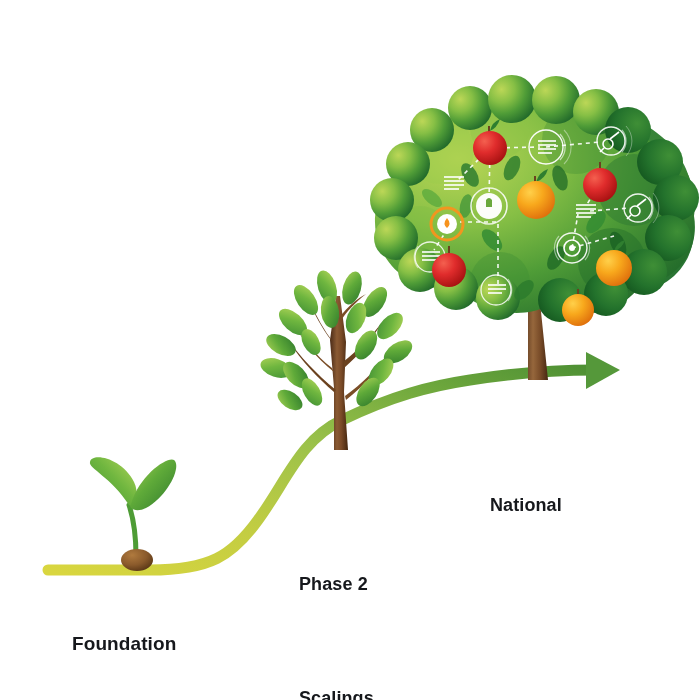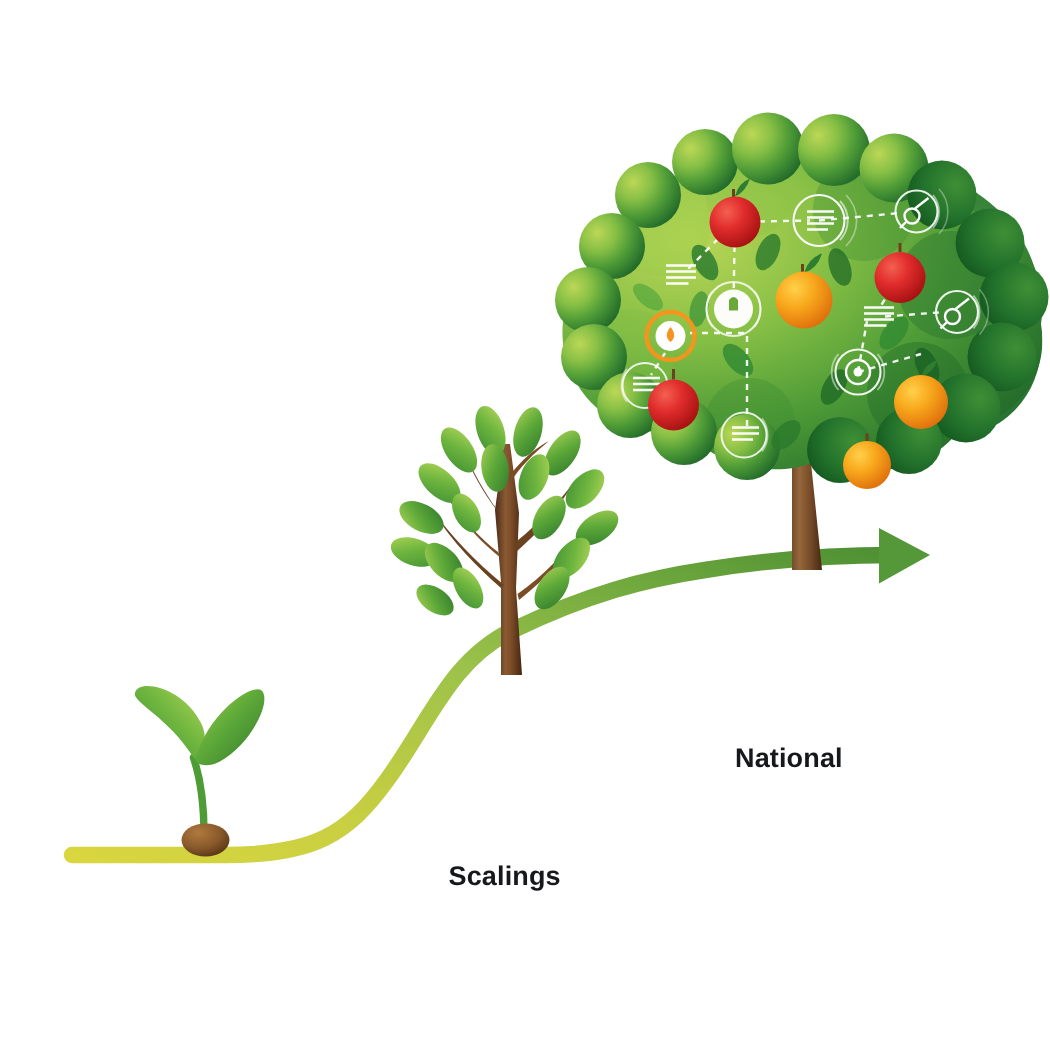--- a/index.html
+++ b/index.html
@@ -376,22 +376,26 @@
           <circle cx="614" cy="268" r="18" fill="url(#appleOrange)"></circle>
         </g>
         <g>
           <path d="M578 295 v-6" stroke="#6b421f" stroke-width="2"></path>
           <circle cx="578" cy="310" r="16" fill="url(#appleOrange)"></circle>
         </g>
       </g>
     </g>
   </svg>
 
+  <div class="stage-label" id="label-foundation">
+    <span class="lbl-line">Foundation</span>
+  </div>
 
   <div class="stage-label" id="label-phase2">
+    <span class="lbl-line">Phase 2</span>
     <span class="lbl-line">Scalings</span>
   </div>
 
   <div class="stage-label" id="label-phase3">
     <span class="lbl-line">National</span>
     
   </div>
 
 </div>
 

